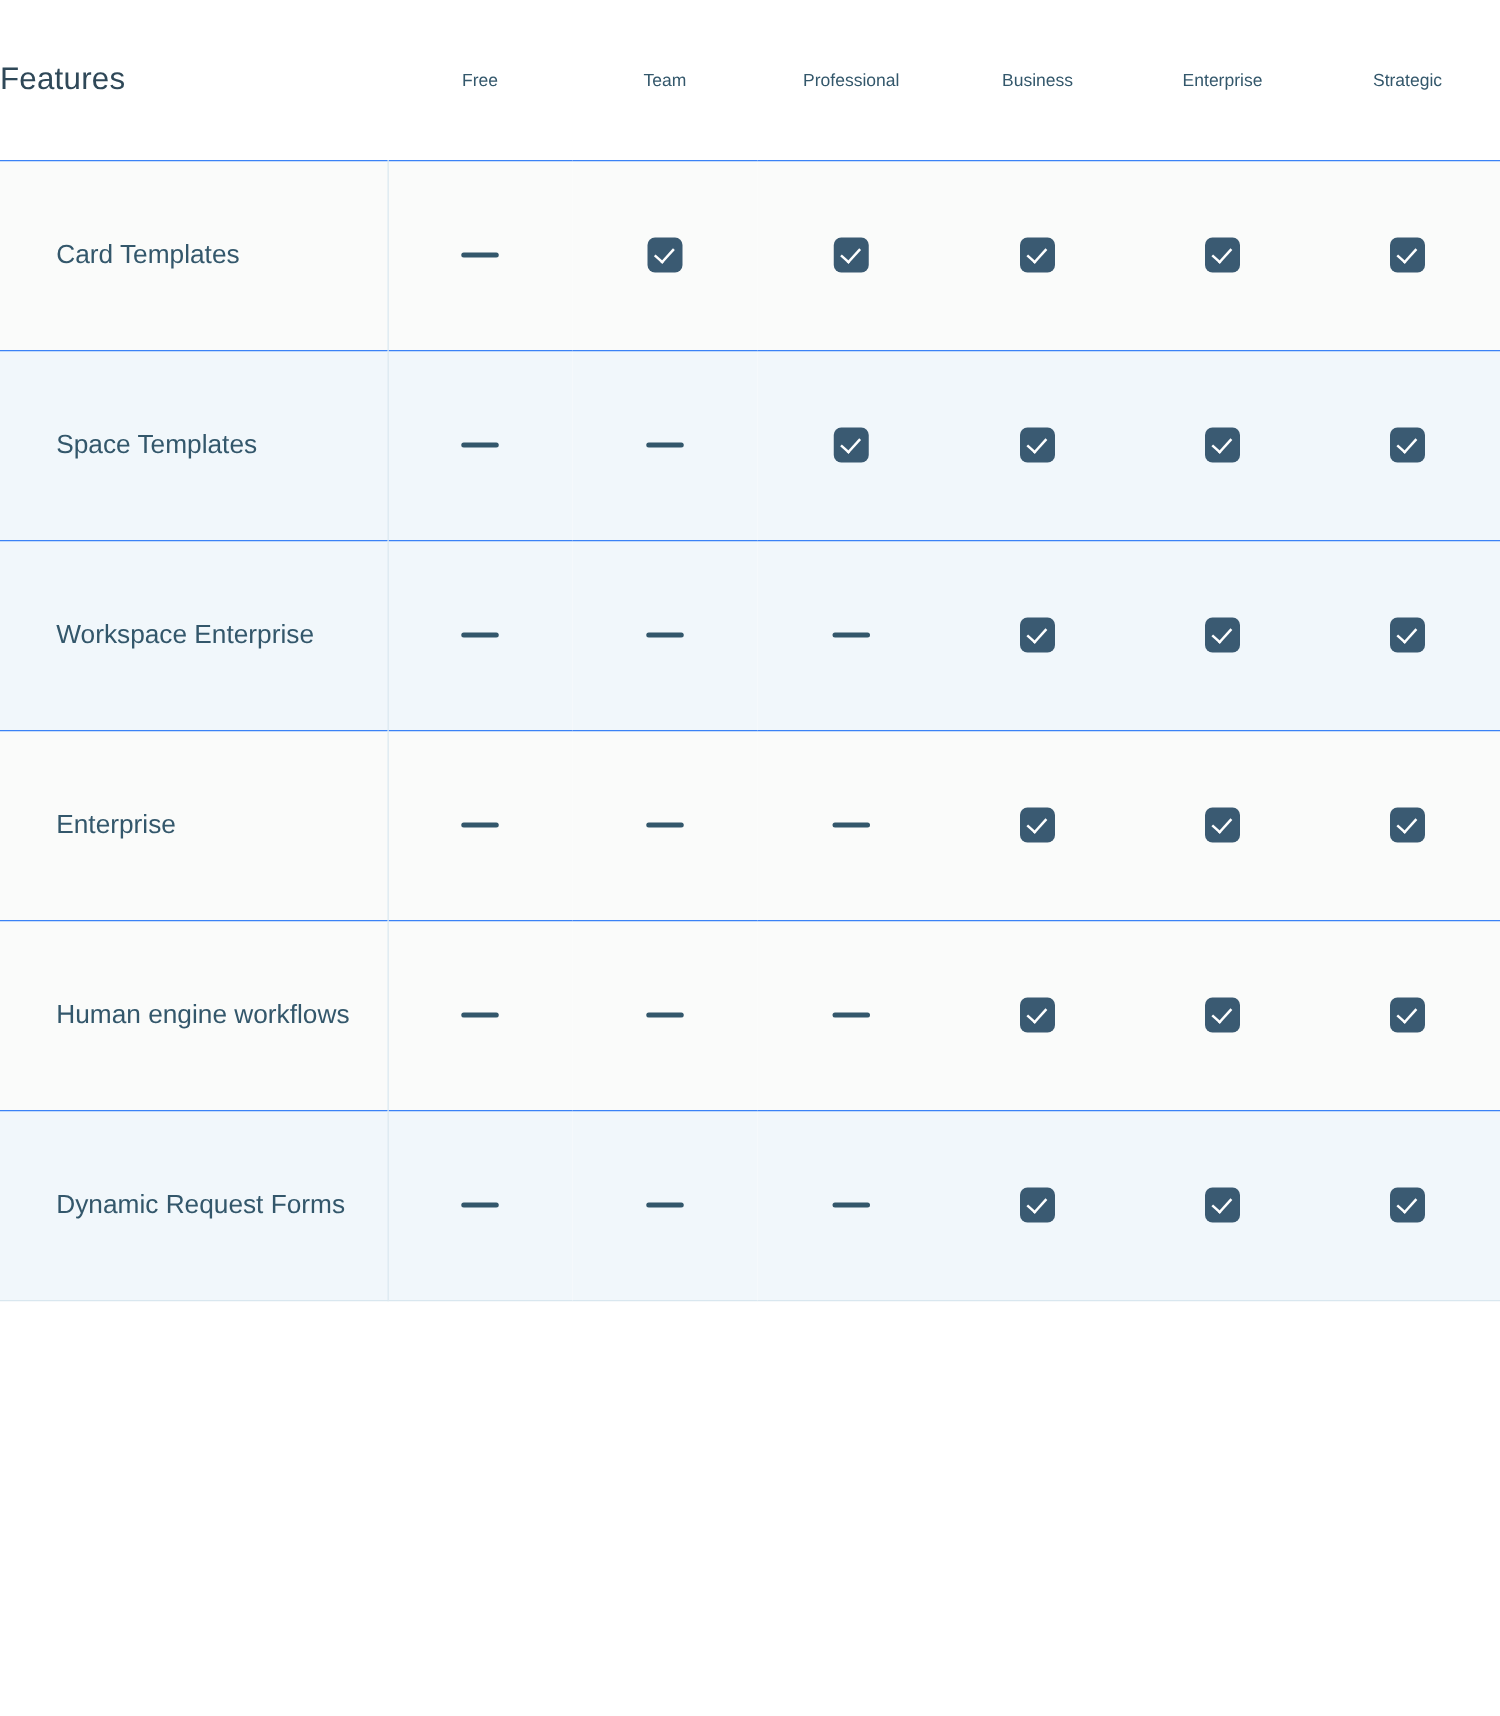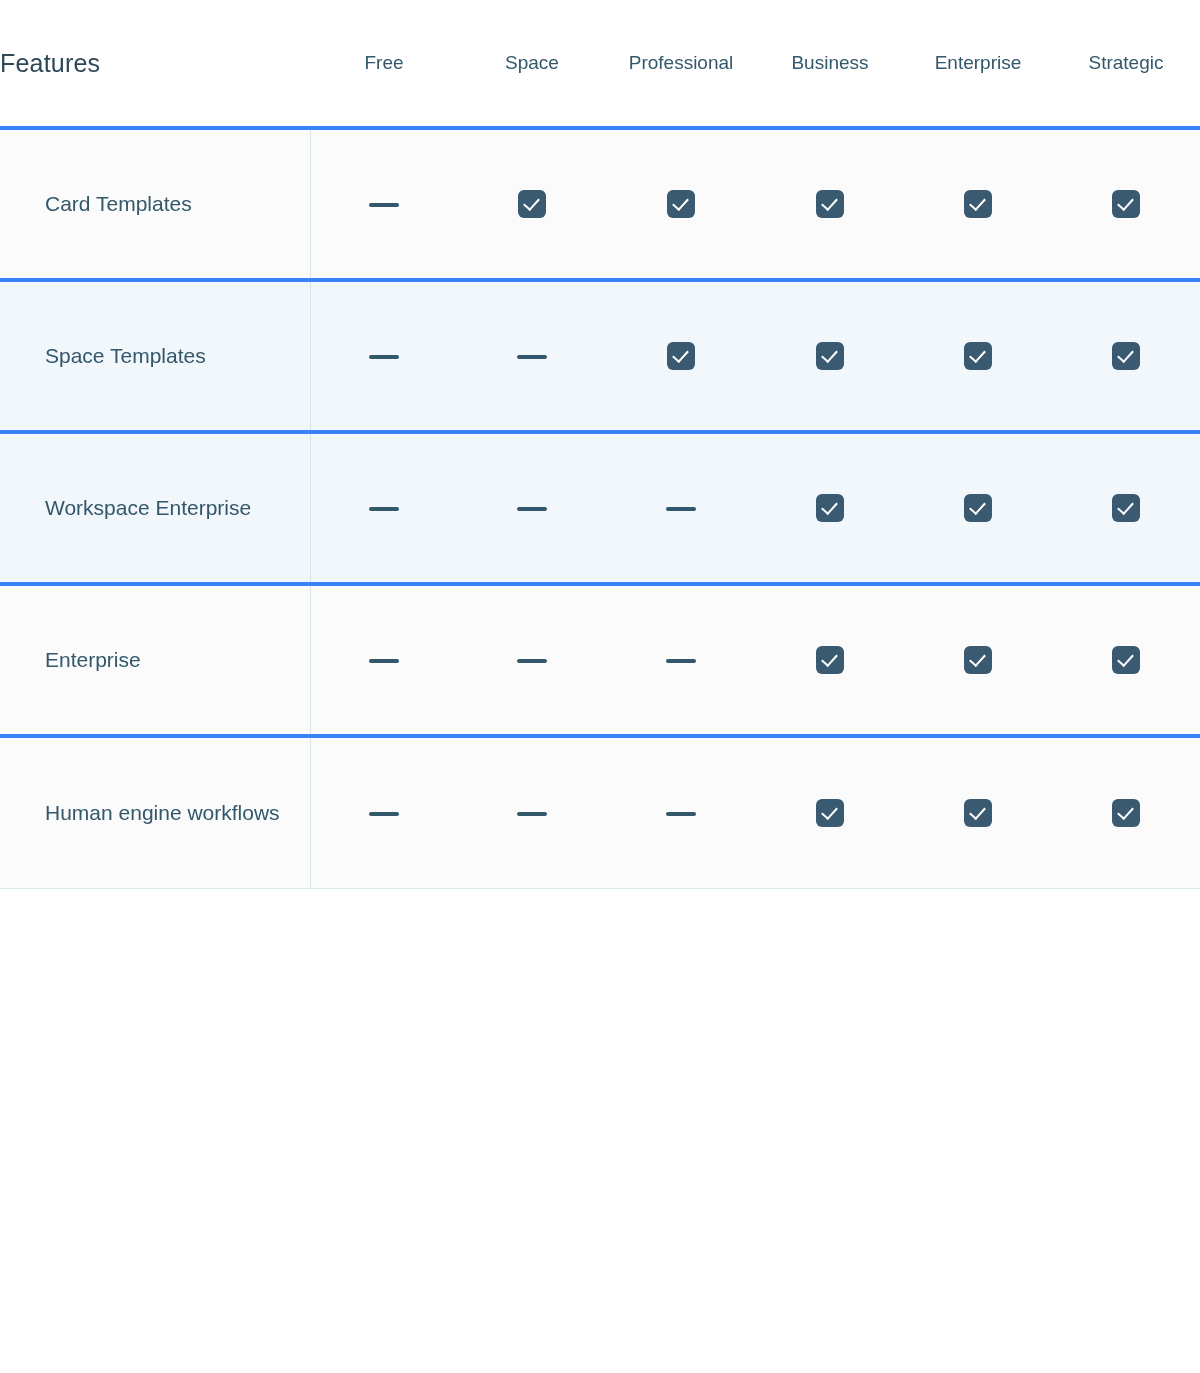--- a/index.html
+++ b/index.html
@@ -32,32 +32,32 @@
     padding-left: 45px;
     font-size: 25px;
     font-weight: bold;
     color: #2f4858;
     letter-spacing: 0.2px;
     margin-left: 28px;
   }
   th.plan-head {
     width: 148px;
     text-align: center;
-    font-size: 19px;
+    font-size: 14px;
     color: #33576b;
   }
   th.plan-head.wide { width: 150px; }
 
   tbody tr.row-odd  { background: #fafbfa; }
   tbody tr.row-even { background: #f1f7fb; }
 
   tbody td {
     height: 152px;
     vertical-align: middle;
-    border-top: 4px solid #3b82f6;
+    border-top: 1px solid #3b82f6;
   }
   tbody tr:last-child td { border-bottom: 1px solid #d9e7ef; }
 
   td.feature-cell {
     text-align: left;
     padding: 0 20px 0 45px;
     font-size: 21px;
     line-height: 1.42;
     color: #33576b;
     border-right: 1px solid #d9e7ef;
@@ -96,21 +96,21 @@
   }
 </style>
 </head>
 <body>
 
 <table class="pricing-table">
   <thead>
     <tr>
       <th class="feature-head">Features</th>
       <th class="plan-head">Free</th>
-      <th class="plan-head">Space</th>
+      <th class="plan-head">Team</th>
       <th class="plan-head wide">Professional</th>
       <th class="plan-head">Business</th>
       <th class="plan-head">Enterprise</th>
       <th class="plan-head">Strategic</th>
     </tr>
   </thead>
   <tbody id="table-body">
       <tr class="row-odd">
         <td class="feature-cell">Card Templates</td>
         <td class="value-cell"><span class="dash"></span></td>
@@ -149,14 +149,23 @@
       </tr>
       <tr class="row-odd">
         <td class="feature-cell">Human engine workflows</td>
         <td class="value-cell"><span class="dash"></span></td>
         <td class="value-cell"><span class="dash"></span></td>
         <td class="value-cell"><span class="dash"></span></td>
         <td class="value-cell"><span class="check-box"></span></td>
         <td class="value-cell"><span class="check-box"></span></td>
         <td class="value-cell"><span class="check-box"></span></td>
       </tr>
+      <tr class="row-even">
+        <td class="feature-cell">Dynamic Request Forms</td>
+        <td class="value-cell"><span class="dash"></span></td>
+        <td class="value-cell"><span class="dash"></span></td>
+        <td class="value-cell"><span class="dash"></span></td>
+        <td class="value-cell"><span class="check-box"></span></td>
+        <td class="value-cell"><span class="check-box"></span></td>
+        <td class="value-cell"><span class="check-box"></span></td>
+      </tr>
     </tbody>
 </table>
 
 </body></html>

